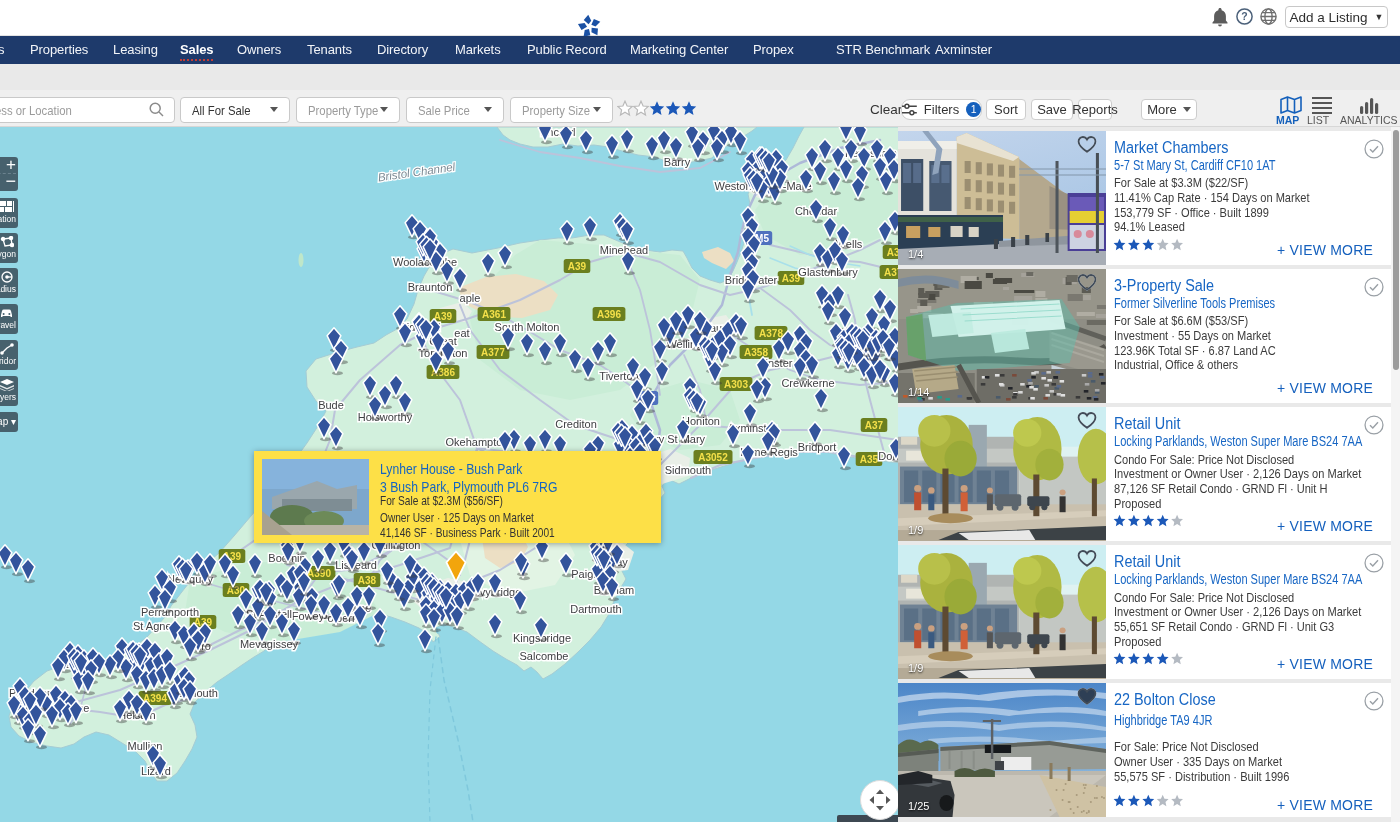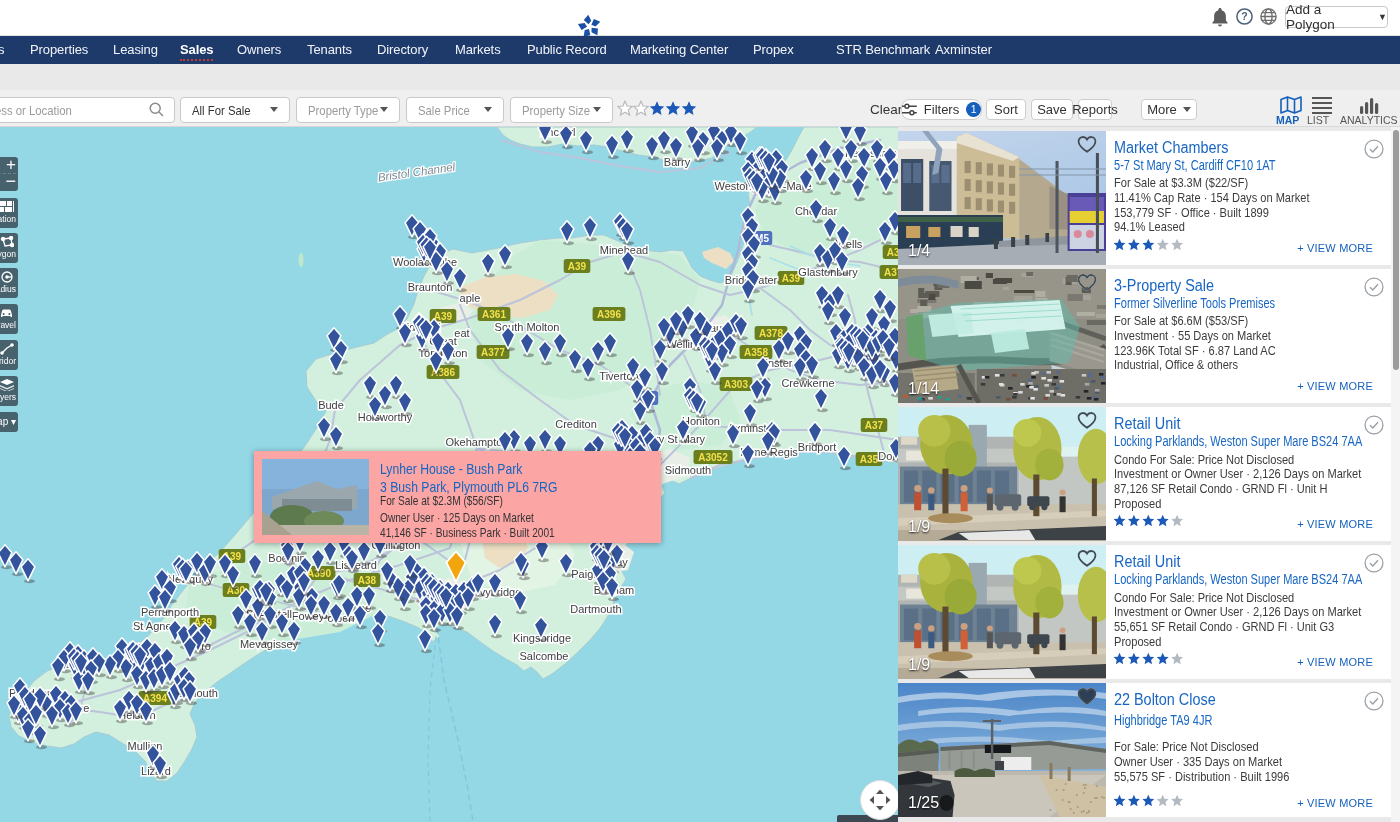--- a/index.html
+++ b/index.html
@@ -37,40 +37,40 @@
 .dark { color:#333; }
 .caret { width:0; height:0; border-left:4.5px solid transparent; border-right:4.5px solid transparent; border-top:5px solid #555; position:absolute; right:11px; top:9px; }
 .fbtn { position:absolute; top:9px; height:21px; background:#fff; border:1px solid #cdcdcd; border-radius:4px; font-size:13px; color:#333; display:flex; align-items:center; justify-content:center; }
 #clear { position:absolute; left:870px; top:12px; font-size:13.5px; color:#333; }
 .viewic { position:absolute; top:6px; font-size:10.5px; color:#565656; }
 .viewic svg { display:block; margin:0 auto; }
 #vmap { color:#1460bb; font-weight:bold; }
 
 
 #map { position:absolute; left:0; top:127px; width:898px; height:695px; background:#94d8e6; overflow:hidden; }
-#popup { position:absolute; left:254px; top:324px; width:407px; height:92px; background:#fca5a5; box-shadow:0 1px 6px rgba(0,0,0,.35); }
+#popup { position:absolute; left:254px; top:324px; width:407px; height:92px; background:#fde047; box-shadow:0 1px 6px rgba(0,0,0,.35); }
 #popup .ph { position:absolute; left:8px; top:8px; width:107px; height:76px; }
 #popup .tt { position:absolute; left:126px; top:10px; font-size:14.5px; color:#1565c1; white-space:nowrap; transform:scaleX(0.84); transform-origin:0 0; }
 #popup .tt2 { position:absolute; left:126px; top:27.5px; font-size:14.5px; color:#1565c1; white-space:nowrap; transform:scaleX(0.84); transform-origin:0 0; }
 #popup .b1 { position:absolute; left:126px; top:42px; font-size:13px; color:#333; white-space:nowrap; transform:scaleX(0.78); transform-origin:0 0; }
 #popup .b2 { position:absolute; left:126px; top:58.5px; font-size:13px; color:#333; white-space:nowrap; transform:scaleX(0.78); transform-origin:0 0; }
 #popup .b3 { position:absolute; left:126px; top:74px; font-size:13px; color:#333; white-space:nowrap; transform:scaleX(0.78); transform-origin:0 0; }
 
 .mtool { position:absolute; left:-28px; width:46px; background:#47616d; border-radius:3px; color:#fff; text-align:right; font-size:8.5px; padding-top:3px; padding-right:2px; }
 .mtool svg { display:block; margin-left:28px; }
 
 
 #panel { position:absolute; left:898px; top:127px; width:502px; height:695px; background:#e9e9e9; }
 .card { position:absolute; left:0; width:493px; height:134px; background:#fff; }
 .card .photo { position:absolute; left:0; top:0; width:208px; height:134px; overflow:hidden; }
-.card .cnum { position:absolute; left:10px; bottom:5px; color:#fff; font-size:16px; text-shadow:0 1px 2px rgba(0,0,0,.85); }
+.card .cnum { position:absolute; left:10px; bottom:5px; color:#fff; font-size:11px; text-shadow:0 1px 2px rgba(0,0,0,.85); }
 .card .tt { position:absolute; left:216px; top:8px; font-size:16px; color:#1766c4; white-space:nowrap; transform:scaleX(0.9); transform-origin:0 0; }
 .card .ad { position:absolute; left:216px; font-size:13.8px; color:#1766c4; white-space:nowrap; transform:scaleX(0.80); transform-origin:0 0; }
 .card .bd { position:absolute; left:216px; font-size:13.5px; color:#3b3b3b; line-height:14.8px; white-space:nowrap; transform:scaleX(0.82); transform-origin:0 0; }
-.card .vm { position:absolute; right:18px; top:111px; font-size:11px; color:#1560bd; letter-spacing:0.2px; }
+.card .vm { position:absolute; right:18px; top:111px; font-size:14px; color:#1560bd; letter-spacing:0.2px; }
 .card .stars { position:absolute; left:215px; }
 .card .chk { position:absolute; left:466px; top:8px; }
 .card .heart { position:absolute; left:178px; top:3px; }
 #sbar { position:absolute; left:1391px; top:127px; width:9px; height:695px; background:#f4f4f4; }
 #sbar .thumb { position:absolute; left:1.5px; top:3px; width:6px; height:240px; background:#9c9c9c; border-radius:3px; }
 </style>
 </head>
 <body>
 <div id="app">
   <div id="hdr">
@@ -98,21 +98,21 @@
         <text x="8.5" y="12.2" text-anchor="middle" font-size="10.5" font-weight="bold" fill="#4c617a">?</text>
       </svg>
     <svg class="hicon" style="left:1260px;" width="17" height="17" viewBox="0 0 17 17">
         <g fill="none" stroke="#6e6e6e" stroke-width="1.4">
           <circle cx="8.5" cy="8.5" r="7.6"></circle>
           <ellipse cx="8.5" cy="8.5" rx="3.6" ry="7.6"></ellipse>
           <path d="M1 8.5h15M2 4.6h13M2 12.4h13"></path>
         </g>
       </svg>
     <div id="btn-add">
-        <span>Add a Polygon</span>
+        <span>Add a Listing</span>
         <span class="car">▼</span>
       </div>
   </div>
 
   <div id="nav">
     <span class="ni" style="left:-2px;">s</span>
     <span class="ni" style="left:30px;">Properties</span>
     <span class="ni" style="left:113px;">Leasing</span>
     <span class="ni sales" style="left:180px;">Sales</span>
     <span class="ni" style="left:237px;">Owners</span>

